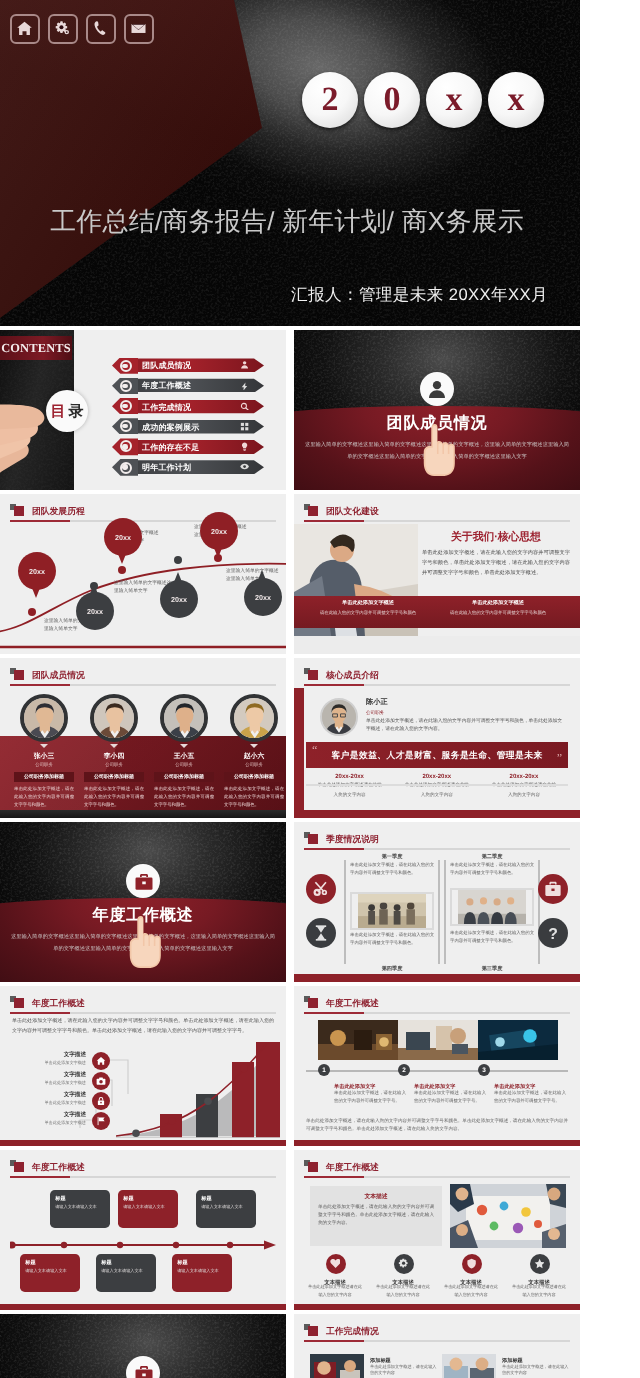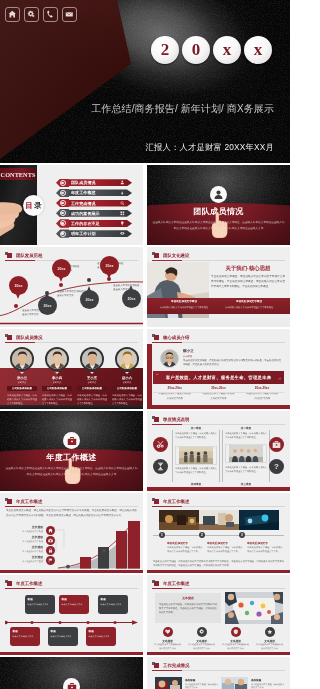--- a/index.html
+++ b/index.html
@@ -29,21 +29,21 @@
 .logo{position:absolute;right:5px;top:2px;width:52px;height:18px;z-index:6;display:flex;align-items:center;gap:2.4px;}
 .logo-text{display:flex;flex-direction:column;line-height:1;white-space:nowrap;}
 .logo-cn{font-size:9.8px;font-weight:700;color:#f5f5f5;font-family:"DejaVu Sans",sans-serif;letter-spacing:-.2px;}
 .logo-en{font-size:2.7px;color:#b0b0b0;letter-spacing:.25px;margin-top:1.2px;}
 .digits{position:absolute;left:151px;top:36px;display:flex;gap:3px;z-index:5;}
 .dig{width:28px;height:28px;border-radius:50%;background:radial-gradient(circle at 36% 28%,#ffffff 0%,#f7f7f7 50%,#d6d6d6 100%);
   display:flex;align-items:center;justify-content:center;color:#7b1b2a;font-size:17px;font-weight:700;font-family:"Liberation Serif",serif;
   box-shadow:0 1px 2px rgba(0,0,0,.6);}
 .br{position:absolute;right:16px;top:71px;color:#efefef;font-size:8.6px;letter-spacing:1.05px;z-index:5;font-family:"Liberation Serif",serif;}
 .mtitle{position:absolute;right:13px;top:83px;color:#ffffff;font-size:11.5px;letter-spacing:.3px;z-index:5;white-space:nowrap;}
-.msub{position:absolute;right:16px;top:102px;color:#c9c9c9;font-size:10px;letter-spacing:.1px;z-index:5;white-space:nowrap;}
+.msub{position:absolute;right:28px;top:102px;color:#c9c9c9;font-size:13px;letter-spacing:.1px;z-index:5;white-space:nowrap;}
 .presenter{position:absolute;right:16px;top:142px;color:#f0f0f0;font-size:8.3px;letter-spacing:.2px;z-index:5;white-space:nowrap;}
 
 
 .stitle{position:absolute;left:5px;top:4.5px;display:flex;align-items:center;gap:4px;z-index:3;}
 .micon{width:7px;height:7px;position:relative;flex:0 0 auto;}
 .micon i{position:absolute;display:block;}
 .micon i.a{left:0;top:0;width:3.4px;height:3.4px;background:#5b5b5b;}
 .micon i.b{left:1.8px;top:1.8px;width:5.2px;height:5.2px;background:#8e2230;}
 .stitle .tx{font-size:4.4px;color:#8e2230;font-weight:700;white-space:nowrap;}
 .sline{position:absolute;left:5px;top:13px;width:133px;height:.5px;background:#d6d6d6;z-index:2;}
@@ -239,21 +239,21 @@
     </div>
 
 
     <div class="digits">
       <div class="dig">2</div>
       <div class="dig">0</div>
       <div class="dig">x</div>
       <div class="dig">x</div>
     </div>
     <div class="msub">工作总结/商务报告/ 新年计划/ 商X务展示</div>
-    <div class="presenter">汇报人：人才是财富  20XX年XX月</div>
+    <div class="presenter">汇报人：管理是未来  20XX年XX月</div>
   </div>
 
   <div class="slide col-l r2">
     <div class="ct-left">
       <svg class="tex" width="37" height="80">
           <rect width="37" height="80" filter="url(#gr)" opacity="0.25"></rect>
         </svg>
     </div>
     <div class="ct-banner">
         <span>CONTENTS</span>

